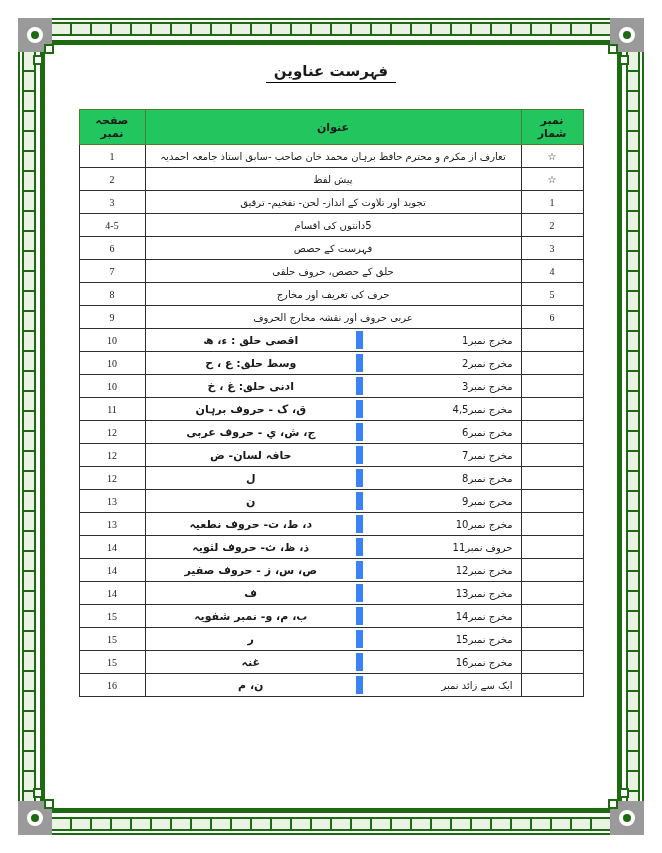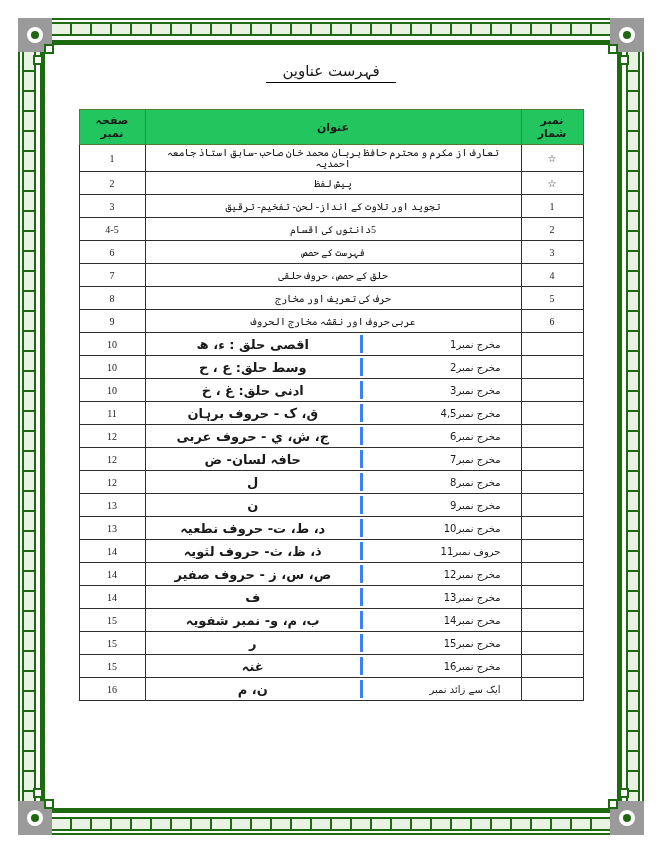--- a/index.html
+++ b/index.html
@@ -111,21 +111,21 @@
   .content {
     position: absolute;
     left: 58px;
     top: 62px;
     width: 546px;
   }
 
   .doc-title {
     text-align: center;
     font-size: 15px;
-    font-weight: normal;
+    font-weight: bold;
     letter-spacing: 1px;
     padding-bottom: 2px;
     margin: 0 auto 26px auto;
     width: 130px;
     border-bottom: 1.5px solid #000;
   }
 
   table.toc {
     border-collapse: collapse;
     width: 504px;
@@ -160,49 +160,48 @@
   }
   .cell-star {
     text-align: center;
     font-size: 11px;
   }
   .cell-title {
     text-align: center;
     padding-right: 8px;
     padding-left: 8px;
     font-size: 10px;
-    font-family: Liberation Serif, serif;
   }
 
   
   .split {
     padding: 0 !important;
   }
   .split-inner {
     display: flex;
     width: 100%;
     height: 18px;
     align-items: stretch;
   }
   .split-label {
     flex: 0 0 42%;
     display: flex;
     align-items: center;
     justify-content: flex-start;
-    padding-right: 20px;
+    padding-right: 8px;
     font-size: 10px;
     box-sizing: border-box;
   }
   .split-letters {
     flex: 1 1 auto;
-    border-right: 3px solid #3b82f6;
+    border-right: 7px solid #3b82f6;
     display: flex;
     align-items: center;
     justify-content: center;
-    font-size: 13px;
+    font-size: 11px;
     font-weight: bold;
     box-sizing: border-box;
   }
 </style>
 </head>
 <body>
 
 <div class="page-frame">
   <div class="frame-outer-rule"></div>
 

